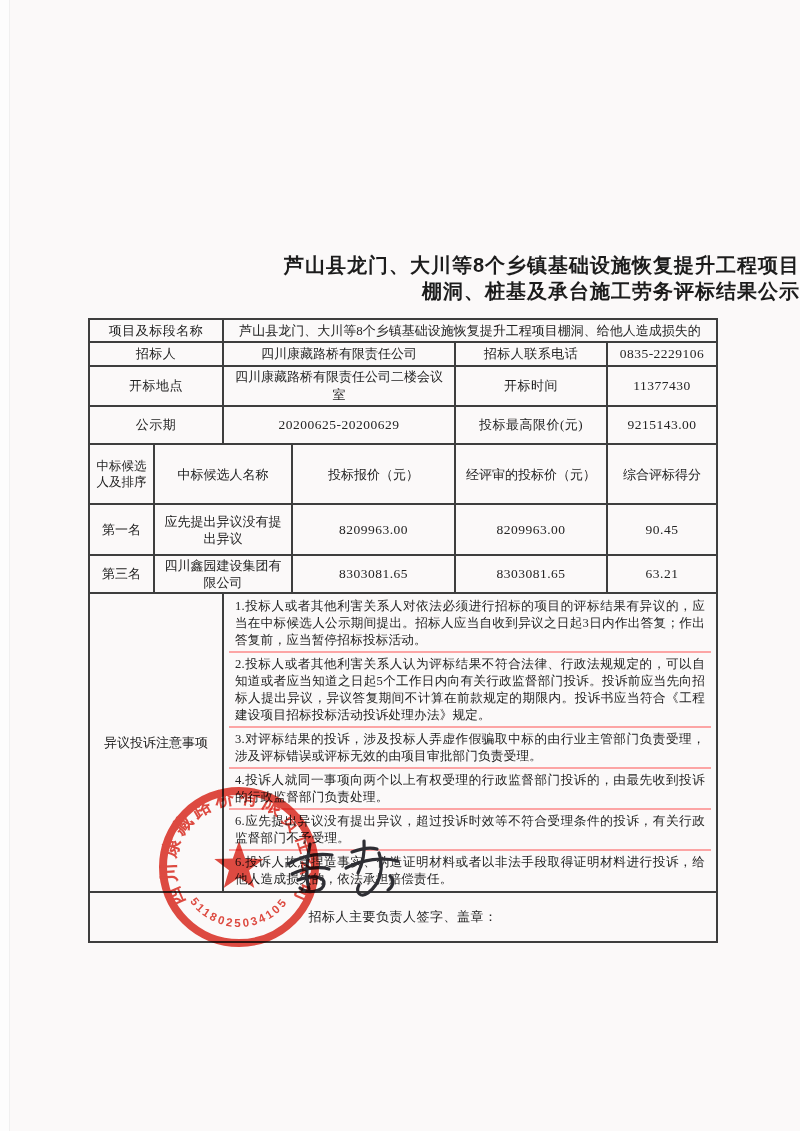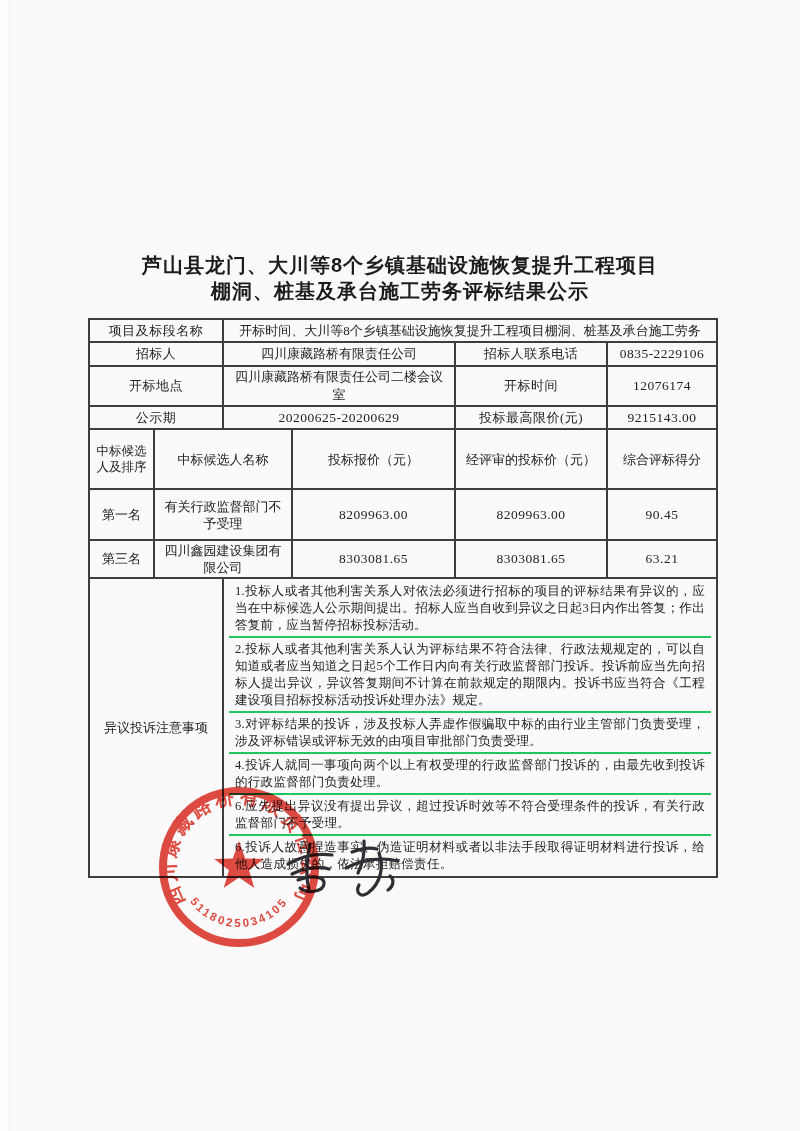--- a/index.html
+++ b/index.html
@@ -9,21 +9,21 @@
     font-family:"Liberation Serif","DejaVu Serif",serif;
     color:#242424;
     overflow:hidden;
   }
   .scan-edge{
     position:absolute;left:0;top:0;width:9px;height:1131px;
     background:#fdfdfd;border-right:1px solid rgba(0,0,0,0.05);
   }
   .doc-title{
     position:absolute;top:252px;left:0;width:800px;
-    text-align:center;
+    text-align:right;
     font-family:"Liberation Sans","DejaVu Sans",sans-serif;
     font-weight:bold;font-size:20px;line-height:26px;
     color:#1c1c1c;letter-spacing:1px;
   }
   table.main{
     position:absolute;left:88px;top:318px;
     width:628px;border-collapse:collapse;table-layout:fixed;
     font-size:13px;color:#232323;
   }
   table.main td{
@@ -34,21 +34,21 @@
   }
   td.lab{letter-spacing:0.5px;}
   td.num{font-size:13.5px;letter-spacing:0.5px;}
   td.name-cell{padding:1px 4px;line-height:17px;}
   td.hdr{line-height:17px;}
   td.rank-hdr{font-size:12.5px;padding:0;line-height:16px;}
   td.notice-cell{padding:0;vertical-align:top;}
   .notice-item{
     text-align:justify;line-height:17px;font-size:12.6px;
     padding:3px 6px 2px 6px;
-    border-bottom:2px solid #22c55e;
+    border-bottom:2px solid #fca5a5;
     letter-spacing:0.2px;
   }
   .notice-item:last-child{border-bottom:none;}
   td.sig-cell{text-align:left;padding:4px 4px;height:46px;}
   .sig-label{font-size:13px;letter-spacing:0.5px;}
   .seal{
     position:absolute;left:153px;top:781px;width:172px;height:172px;
     opacity:0.88;mix-blend-mode:multiply;pointer-events:none;
   }
   .seal text{font-family:"Liberation Sans","DejaVu Sans",sans-serif;}
@@ -72,70 +72,75 @@
     <col style="width:65px">
       <col style="width:69px">
       <col style="width:69px">
     <col style="width:163px">
       <col style="width:152px">
       <col style="width:110px">
   </colgroup>
   <tbody>
     <tr style="height:23px">
       <td colspan="2" class="lab">项目及标段名称</td>
-      <td colspan="4">开标时间、大川等8个乡镇基础设施恢复提升工程项目棚洞、桩基及承台施工劳务</td>
+      <td colspan="4">芦山县龙门、大川等8个乡镇基础设施恢复提升工程项目棚洞、给他人造成损失的</td>
     </tr>
     <tr style="height:24px">
       <td colspan="2" class="lab">招标人</td>
       <td colspan="2">四川康藏路桥有限责任公司</td>
       <td class="lab">招标人联系电话</td>
       <td class="num">0835-2229106</td>
     </tr>
     <tr style="height:31px">
       <td colspan="2" class="lab">开标地点</td>
       <td colspan="2">四川康藏路桥有限责任公司二楼会议室</td>
       <td class="lab">开标时间</td>
-      <td class="num">12076174</td>
+      <td class="num">11377430</td>
     </tr>
-    <tr style="height:23px">
+    <tr style="height:38px">
       <td colspan="2" class="lab">公示期</td>
       <td colspan="2" class="num">20200625-20200629</td>
       <td class="lab">投标最高限价(元)</td>
       <td class="num">9215143.00</td>
     </tr>
     <tr style="height:60px">
       <td class="hdr rank-hdr">中标候选人及排序</td>
       <td colspan="2" class="hdr">中标候选人名称</td>
       <td class="hdr">投标报价（元）</td>
       <td class="hdr">经评审的投标价（元）</td>
       <td class="hdr">综合评标得分</td>
     </tr>
     <tr style="height:51px">
       <td>第一名</td>
-      <td colspan="2" class="name-cell">有关行政监督部门不予受理</td>
+      <td colspan="2" class="name-cell">应先提出异议没有提出异议</td>
       <td class="num">8209963.00</td>
       <td class="num">8209963.00</td>
       <td class="num">90.45</td>
     </tr>
     <tr style="height:32px">
       <td>第三名</td>
       <td colspan="2" class="name-cell">四川鑫园建设集团有限公司</td>
       <td class="num">8303081.65</td>
       <td class="num">8303081.65</td>
       <td class="num">63.21</td>
     </tr>
     <tr>
       <td colspan="2" style="height:262px">异议投诉注意事项</td>
       <td colspan="4" class="notice-cell">
         <div class="notice-item">1.投标人或者其他利害关系人对依法必须进行招标的项目的评标结果有异议的，应当在中标候选人公示期间提出。招标人应当自收到异议之日起3日内作出答复；作出答复前，应当暂停招标投标活动。</div>
         <div class="notice-item">2.投标人或者其他利害关系人认为评标结果不符合法律、行政法规规定的，可以自知道或者应当知道之日起5个工作日内向有关行政监督部门投诉。投诉前应当先向招标人提出异议，异议答复期间不计算在前款规定的期限内。投诉书应当符合《工程建设项目招标投标活动投诉处理办法》规定。</div>
         <div class="notice-item">3.对评标结果的投诉，涉及投标人弄虚作假骗取中标的由行业主管部门负责受理，涉及评标错误或评标无效的由项目审批部门负责受理。</div>
         <div class="notice-item">4.投诉人就同一事项向两个以上有权受理的行政监督部门投诉的，由最先收到投诉的行政监督部门负责处理。</div>
         <div class="notice-item">6.应先提出异议没有提出异议，超过投诉时效等不符合受理条件的投诉，有关行政监督部门不予受理。</div>
         <div class="notice-item">6.投诉人故意捏造事实、伪造证明材料或者以非法手段取得证明材料进行投诉，给他人造成损失的，依法承担赔偿责任。</div>
+      </td>
+    </tr>
+    <tr>
+      <td colspan="6" class="sig-cell">
+        <span class="sig-label">招标人主要负责人签字、盖章：</span>
       </td>
     </tr>
   </tbody>
 </table>
 
 <svg class="handwriting" viewBox="0 0 132 72">
   <g fill="none" stroke="#2e2e34" stroke-width="3.2" stroke-linecap="round" stroke-linejoin="round">
     <path d="M10,32 C24,24 40,21 54,23"></path>
     <path d="M32,12 C29,28 27,44 31,57"></path>
     <path d="M14,42 C26,36 42,34 51,37"></path>

